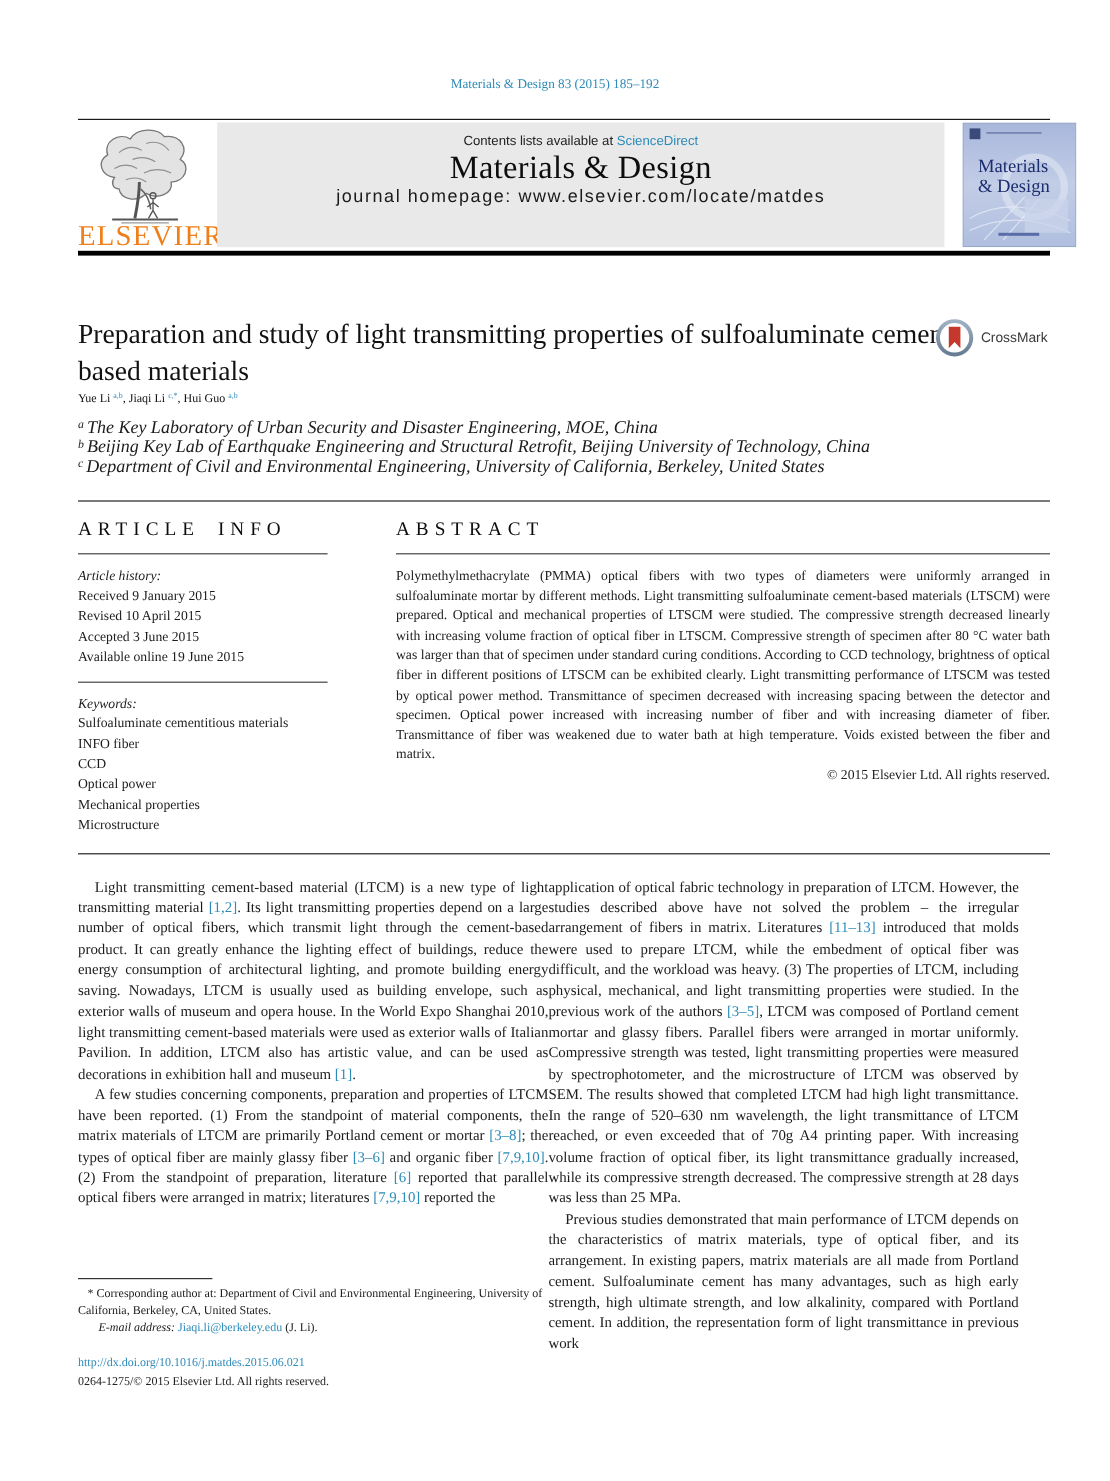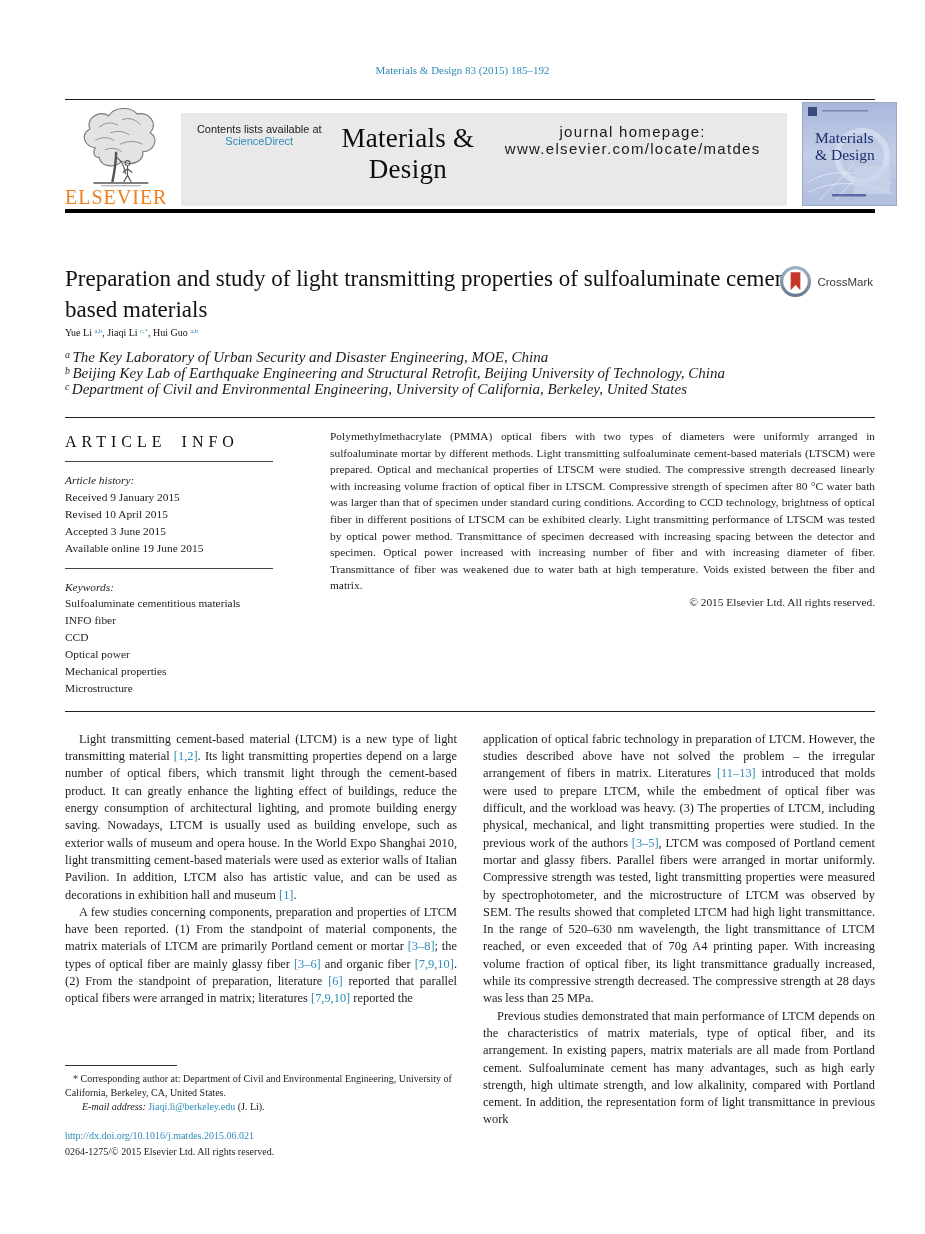--- a/index.html
+++ b/index.html
@@ -15,22 +15,22 @@
   html,body{background:#fff;}
   body{width:925px;height:1234px;font-family:"Liberation Serif","DejaVu Serif",serif;color:var(--ink);overflow:hidden;}
   .page{position:relative;width:925px;height:1234px;}
   .content{margin:0 50px 0 65px;width:810px;}
   .citation{padding-top:64px;text-align:center;font-size:11px;color:var(--link);}
   .rule{border-top:1px solid var(--rule);}
   .rule-top{margin-top:23px;border-top:1px solid #1a1a1a;}
   .header-row{display:flex;margin-top:2px;height:104px;}
   .pub-logo{width:112px;display:flex;flex-direction:column;justify-content:flex-end;align-items:flex-start;}
   .pub-logo svg{display:block;margin-left:2px;}
-  .pub-logo-text{font-size:20px;color:var(--orange);letter-spacing:1px;line-height:18px;}
-  .header-box{flex:1;margin-left:4px;margin-right:15px;background:#e9e9e9;display:flex;flex-direction:row;justify-content:space-between;text-align:center;padding:10px 8px 8px;margin-top:11px;}
+  .pub-logo-text{font-size:24px;color:var(--orange);letter-spacing:1px;line-height:18px;}
+  .header-box{flex:1;margin-left:4px;margin-right:15px;background:#e9e9e9;display:flex;flex-direction:column;text-align:center;padding:10px 8px 8px;}
   .contents-line{font-family:"Liberation Sans",sans-serif;font-size:11px;color:#222;}
   .journal-name{font-size:27px;color:#0d0d0d;letter-spacing:0.3px;}
   .homepage-line{font-family:"Liberation Sans",sans-serif;font-size:15px;letter-spacing:1.3px;color:#1a1a1a;}
   .cover-thumb{width:73px;height:104px;}
   .cover-thumb svg{display:block;}
   .black-bar{height:4px;background:#000;margin-top:3px;}
   .lnk{color:var(--link);}
   .ital{font-style:italic;}
   .sup{font-size:66%;position:relative;top:-0.45em;}
   .title-block{position:relative;margin-top:50px;}
@@ -42,21 +42,21 @@
   .rule-mid{margin-top:19px;border-color:#222;}
   .info-grid{display:grid;grid-template-columns:208px 545px;column-gap:57px;}
   .col-heading{font-size:16px;letter-spacing:5px;word-spacing:6px;color:#0d0d0d;padding:15px 0 10px;border-bottom:1px solid #444;}
   .info-body{padding-top:10px;font-size:11.4px;line-height:16.9px;}
   .hist-label{font-style:italic;}
   .info-divider{border-top:1px solid #444;margin:11px 0 10px;}
   .abstract-body{padding-top:10px;font-size:11.4px;line-height:16.6px;text-align:justify;hyphens:auto;}
   .abstract-copyright{font-size:11.4px;text-align:right;margin-top:2px;}
   .rule-close{margin-top:14px;border-color:#222;}
   .section-heading{margin-top:40px;font-size:13px;font-weight:bold;color:#0d0d0d;}
-  .body-cols{display:grid;grid-template-columns:392px 392px;column-gap:26px;margin-top:19px;height:428px;}
+  .body-cols{display:grid;grid-template-columns:392px 392px;margin-top:19px;height:428px;}
   .col-left{display:flex;flex-direction:column;}
   .para{font-size:12.4px;line-height:17.3px;text-align:justify;hyphens:auto;}
   .para.indent{text-indent:14px;}
   .footnote{margin-top:auto;font-size:10px;line-height:13.8px;}
   .fn-rule{width:112px;border-top:1px solid #333;margin-bottom:6px;}
   .fn-corr{text-indent:8px;}
   .fn-email{text-indent:17px;margin-top:1px;}
   .fn-links{margin-top:15px;}
   .doi{color:var(--link);}
   .issn{margin-top:2px;color:#222;}
@@ -155,20 +155,21 @@
           <div class="hist-label">Keywords:</div>
           <div>Sulfoaluminate cementitious materials</div>
           <div>INFO fiber</div>
           <div>CCD</div>
           <div>Optical power</div>
           <div>Mechanical properties</div>
           <div>Microstructure</div>
         </div>
       </div>
       <div class="abs-col">
+        <div class="col-heading">ABSTRACT</div>
         <div class="abstract-body">Polymethylmethacrylate (PMMA) optical fibers with two types of diameters were uniformly arranged in sulfoaluminate mortar by different methods. Light transmitting sulfoaluminate cement-based materials (LTSCM) were prepared. Optical and mechanical properties of LTSCM were studied. The compressive strength decreased linearly with increasing volume fraction of optical fiber in LTSCM. Compressive strength of specimen after 80 °C water bath was larger than that of specimen under standard curing conditions. According to CCD technology, brightness of optical fiber in different positions of LTSCM can be exhibited clearly. Light transmitting performance of LTSCM was tested by optical power method. Transmittance of specimen decreased with increasing spacing between the detector and specimen. Optical power increased with increasing number of fiber and with increasing diameter of fiber. Transmittance of fiber was weakened due to water bath at high temperature. Voids existed between the fiber and matrix.</div>
         <div class="abstract-copyright">© 2015 Elsevier Ltd. All rights reserved.</div>
       </div>
     </div>
 
     <div class="rule rule-close"></div>
 
 
     <div class="body-cols">
       <div class="col col-left">

